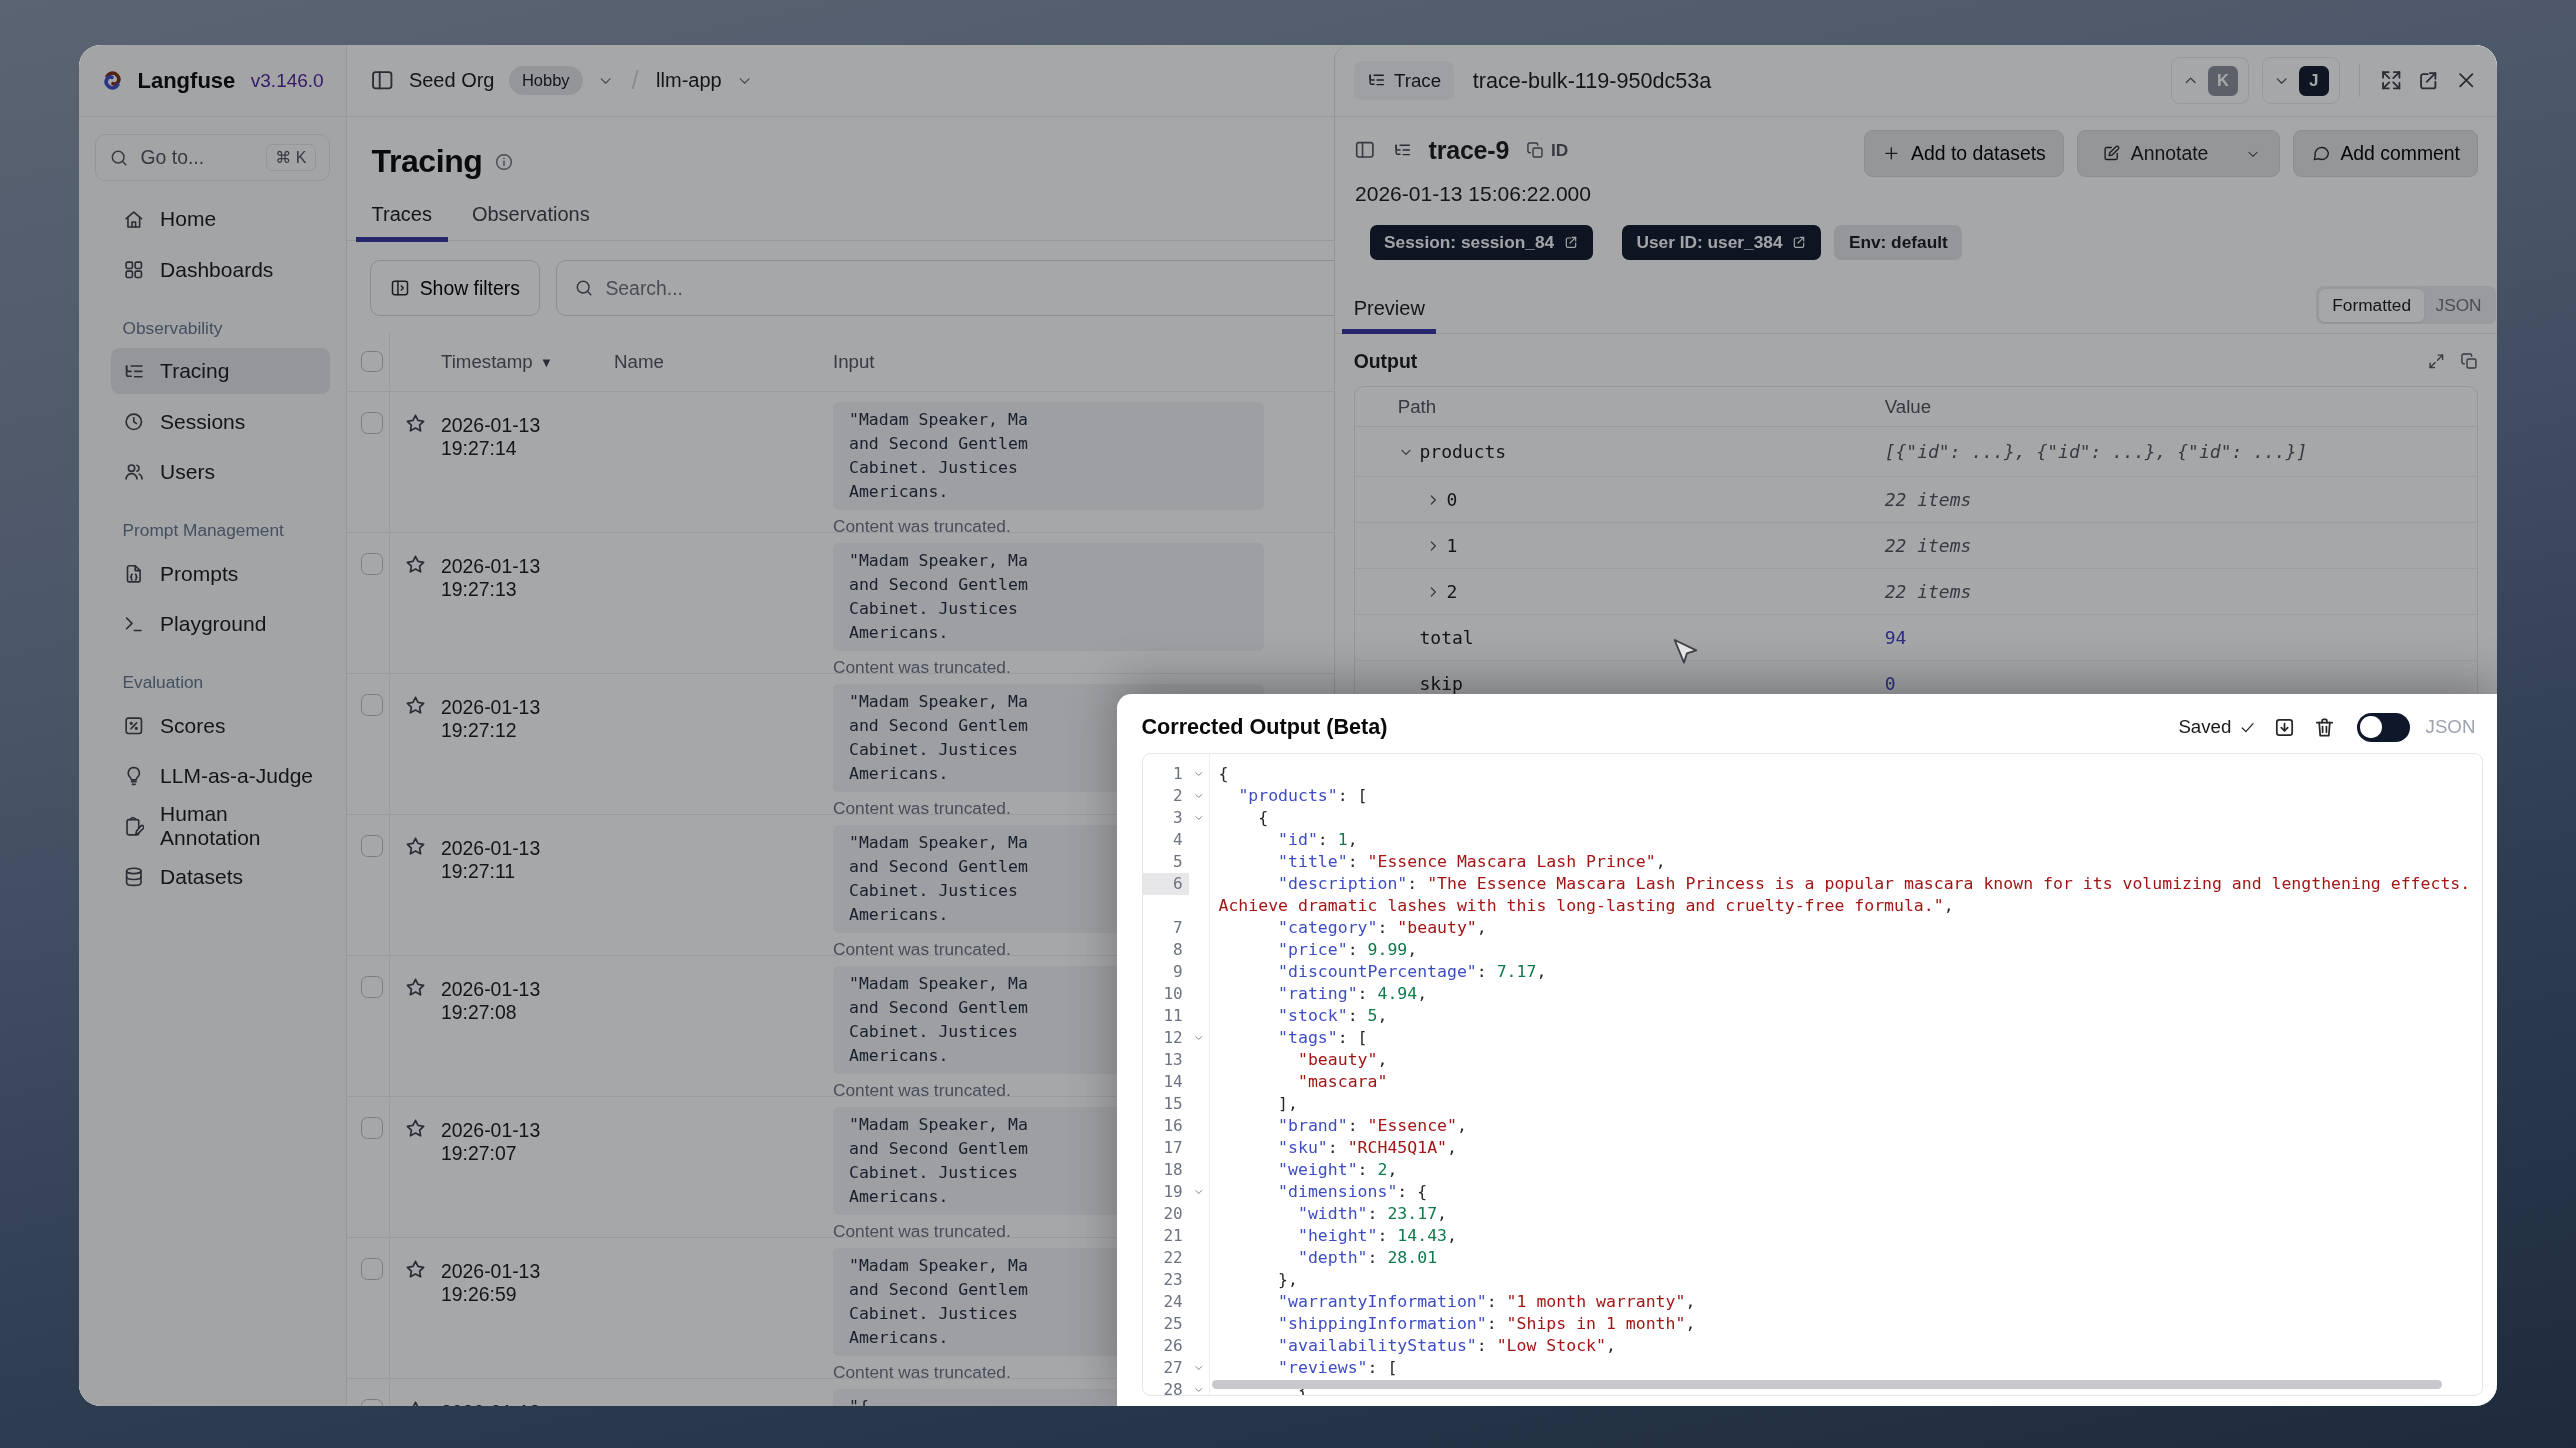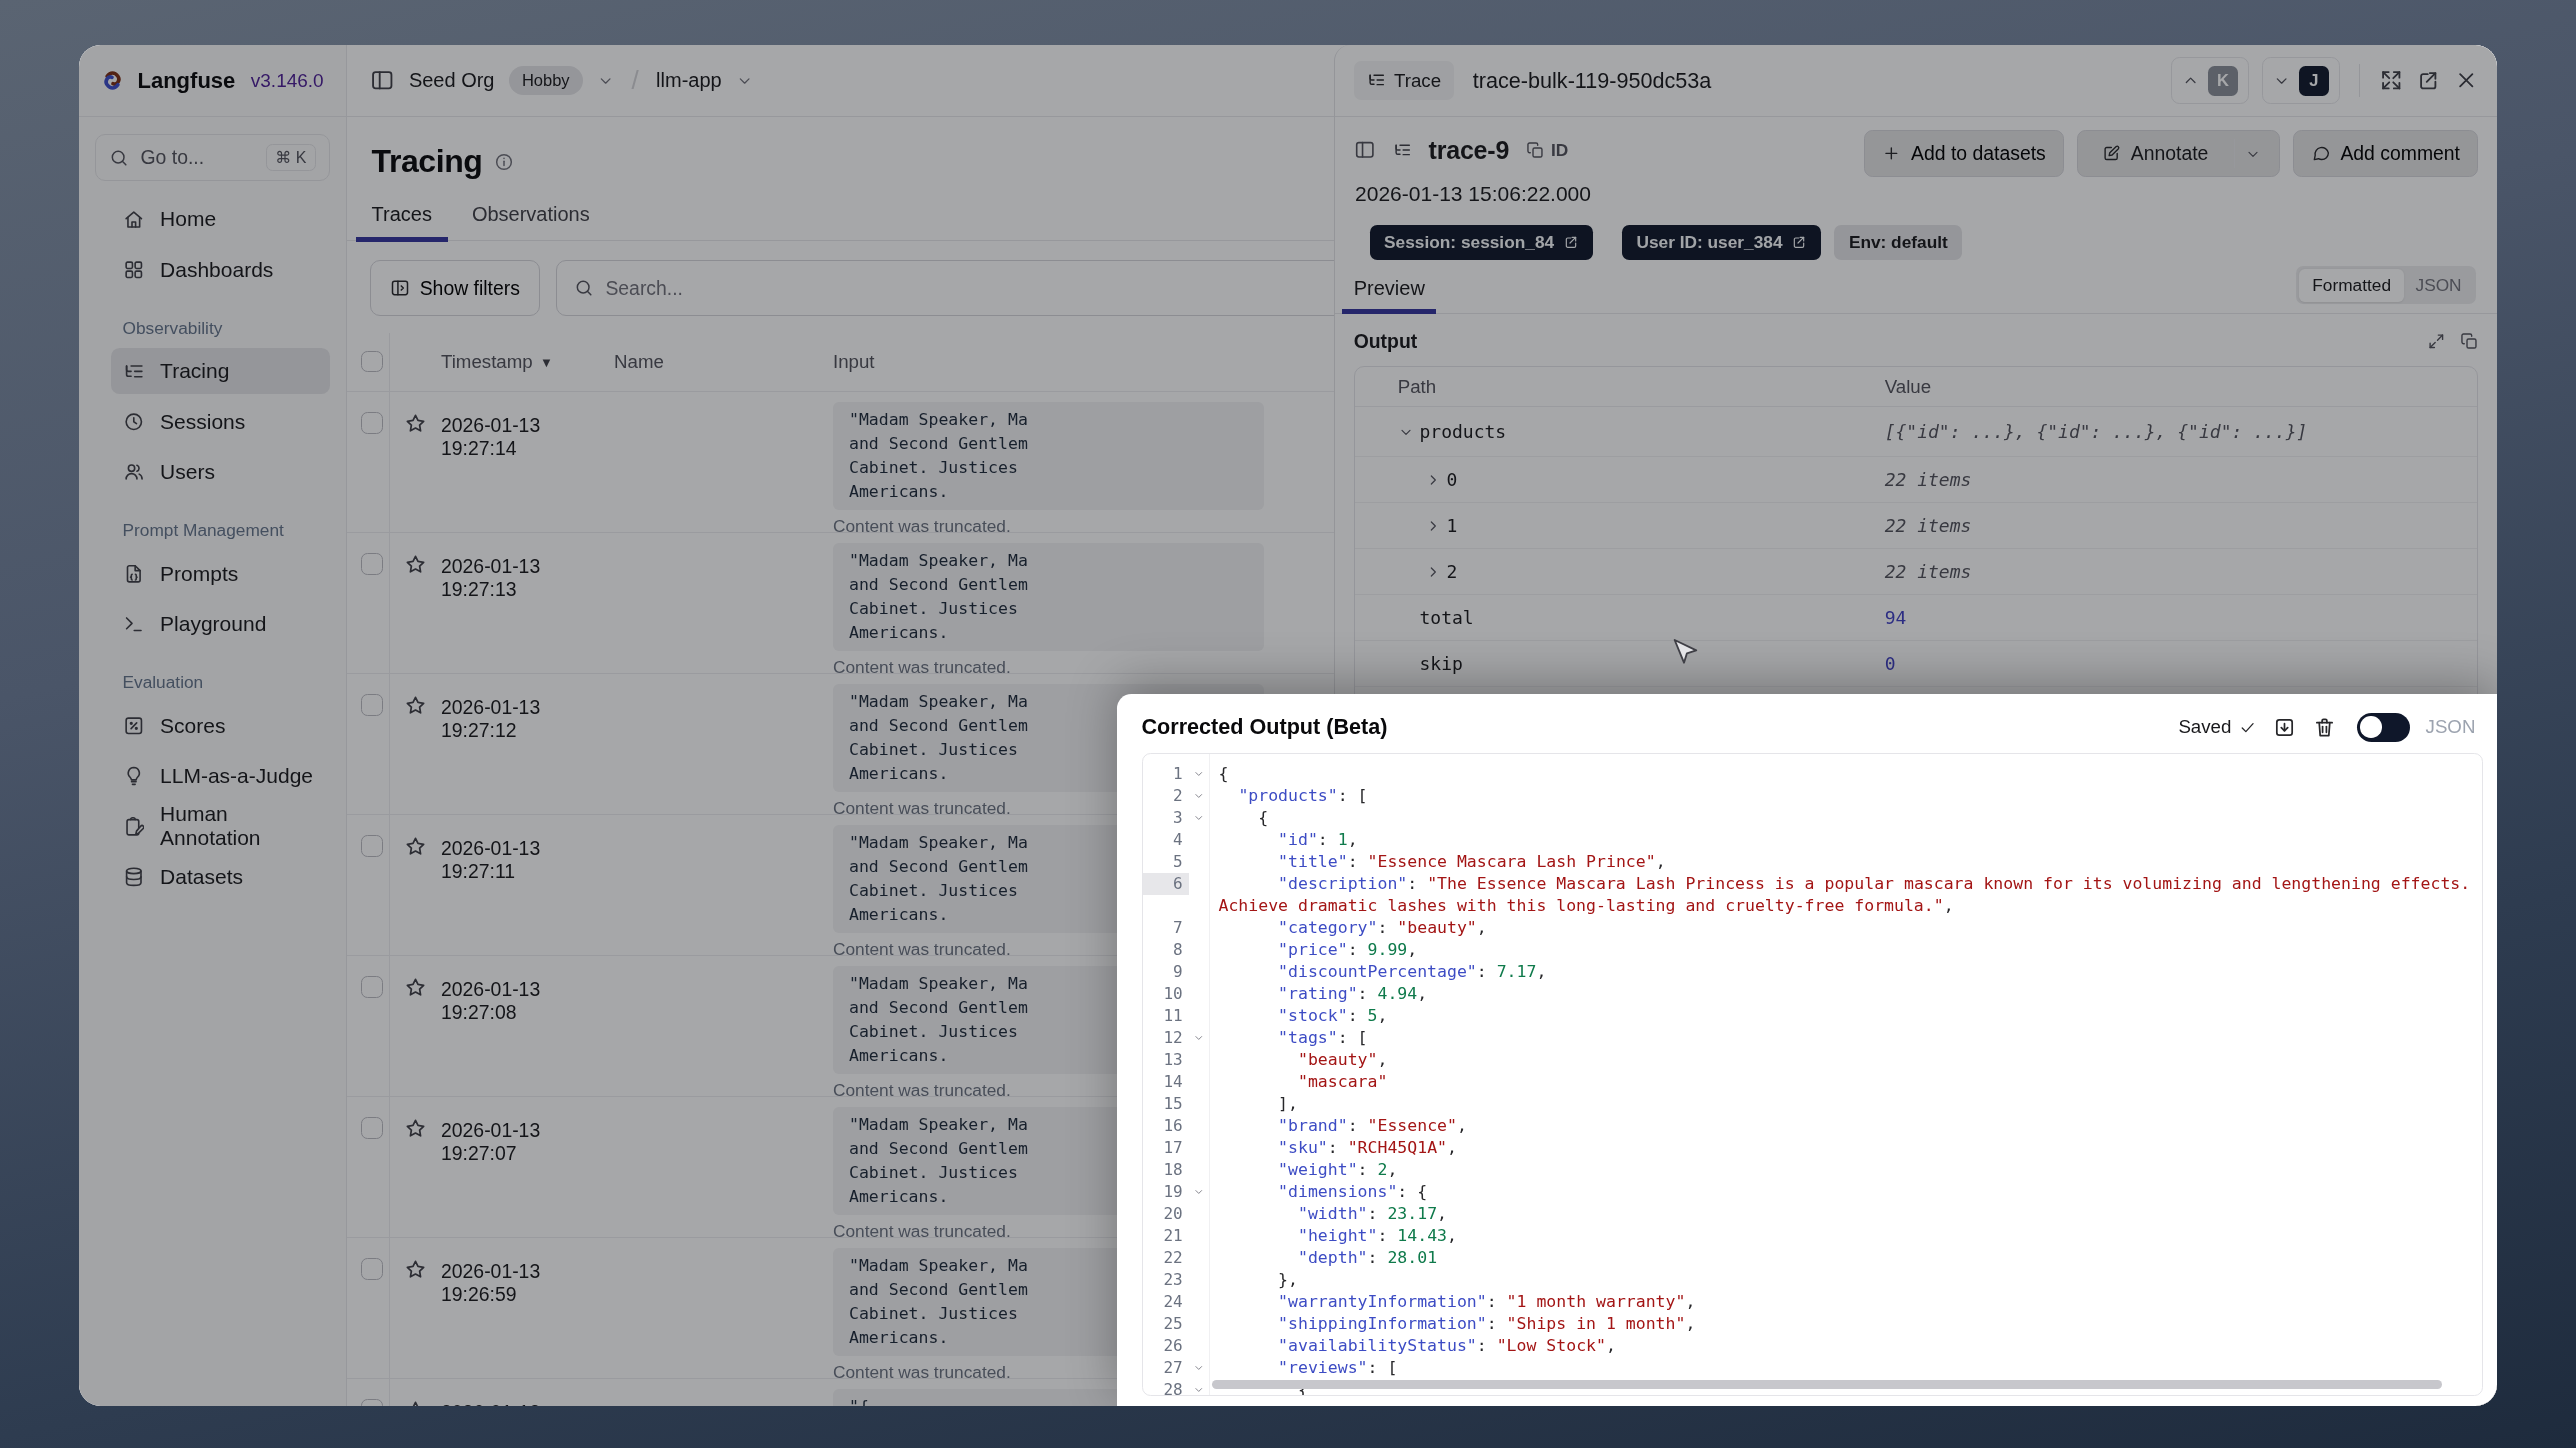--- a/index.html
+++ b/index.html
@@ -94,24 +94,24 @@
   .badge{display:flex;align-items:center;gap:8.6px;border-radius:7.2px;padding:7.2px 14.4px;font-size:17.3px;font-weight:600;}
   .badge.dark{background:#0f172a;color:#f8fafc;margin-left:16px;}
   .badge.light{background:#e4e4e7;color:#18181b;}
   .badge .ic{width:16px;height:16px;}
   .actions{position:absolute;right:18.7px;top:13px;display:flex;gap:13px;}
   .act{display:inline-flex;align-items:center;gap:10px;border:1.4px solid #d6d6db;border-radius:8.6px;height:47px;padding:0 17.3px;font-size:19.4px;font-weight:500;background:#e5e5e5;white-space:nowrap;}
   .act .ic{width:18.7px;height:18.7px;color:#27272a;}
   .act.split{padding:8px;}
   .act.split .seg-main{display:flex;align-items:center;gap:10px;padding:0 16px;height:100%;}
   .act.split .seg-chev{display:flex;align-items:center;padding:0 10px;height:100%;border-left:1.4px solid #e7e7ea;}
-  .pv-row{display:flex;align-items:flex-end;padding:0 18.7px;margin-top:17px;border-bottom:1.4px solid #e7e7ea;position:relative;flex-shrink:0;}
+  .pv-row{display:flex;align-items:flex-end;padding:0 18.7px;margin-top:37px;border-bottom:1.4px solid #e7e7ea;position:relative;flex-shrink:0;}
   .pv-tab{font-size:20px;font-weight:500;padding-bottom:13px;position:relative;}
   .pv-tab::after{content:"";position:absolute;left:-11.5px;right:-11.5px;bottom:-1.4px;height:5px;background:#33339e;}
-  .segctl{position:absolute;right:21px;bottom:8.6px;background:#ececee;border-radius:7.2px;padding:2.9px;display:flex;align-items:center;}
+  .segctl{position:absolute;right:1px;bottom:8.6px;background:#ececee;border-radius:7.2px;padding:2.9px;display:flex;align-items:center;}
   .seg-opt{padding:5.8px 11.5px;font-size:17.3px;color:#71717a;}
   .seg-opt.active{background:#fff;border-radius:5.8px;padding:5.8px 13px;color:#18181b;font-weight:500;box-shadow:0 0.7px 2.2px rgba(0,0,0,.08);}
   .out-wrap{padding:16px 18.7px 0;flex:1;display:flex;flex-direction:column;min-height:0;}
   .out-head{display:flex;align-items:center;}
   .out-title{font-size:19.4px;font-weight:600;flex:1;}
   .out-head .ic{width:18.7px;height:18.7px;color:#52525b;margin-left:14.4px;}
   .out-card{margin-top:13px;border:1.4px solid #e5e5e9;border-radius:10px;flex:1;overflow:hidden;position:relative;}
   .o-head{height:40px;border-bottom:1.4px solid #ececef;position:relative;display:flex;align-items:center;}
   .o-h{font-size:18.7px;color:#52525b;font-weight:500;}
   .o-h.path{padding-left:43px;}

